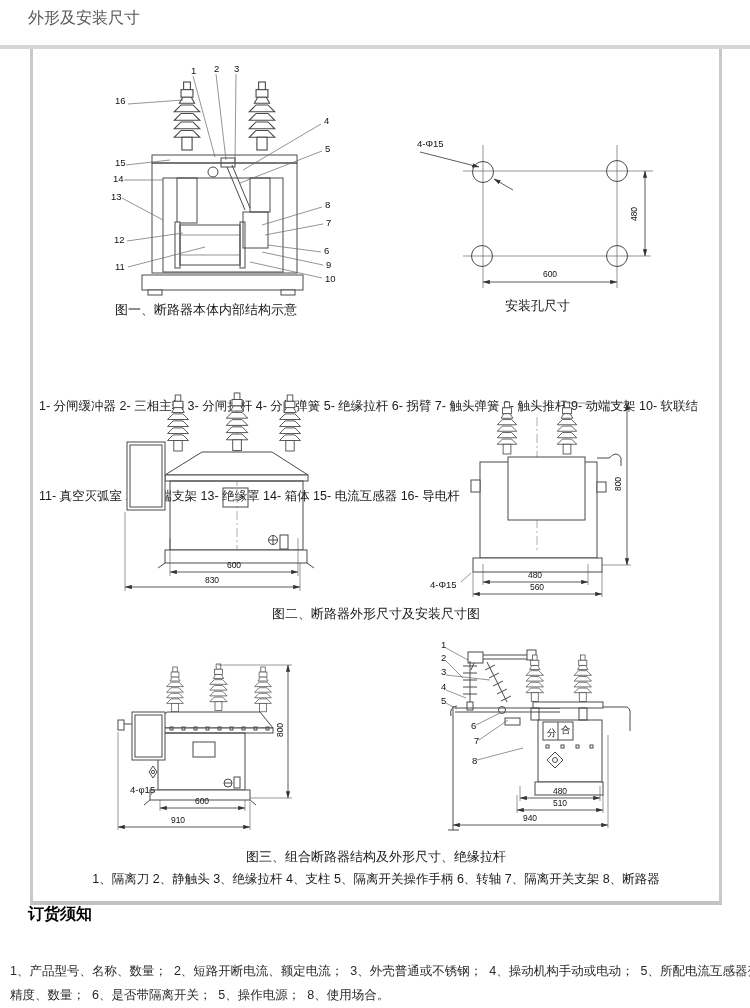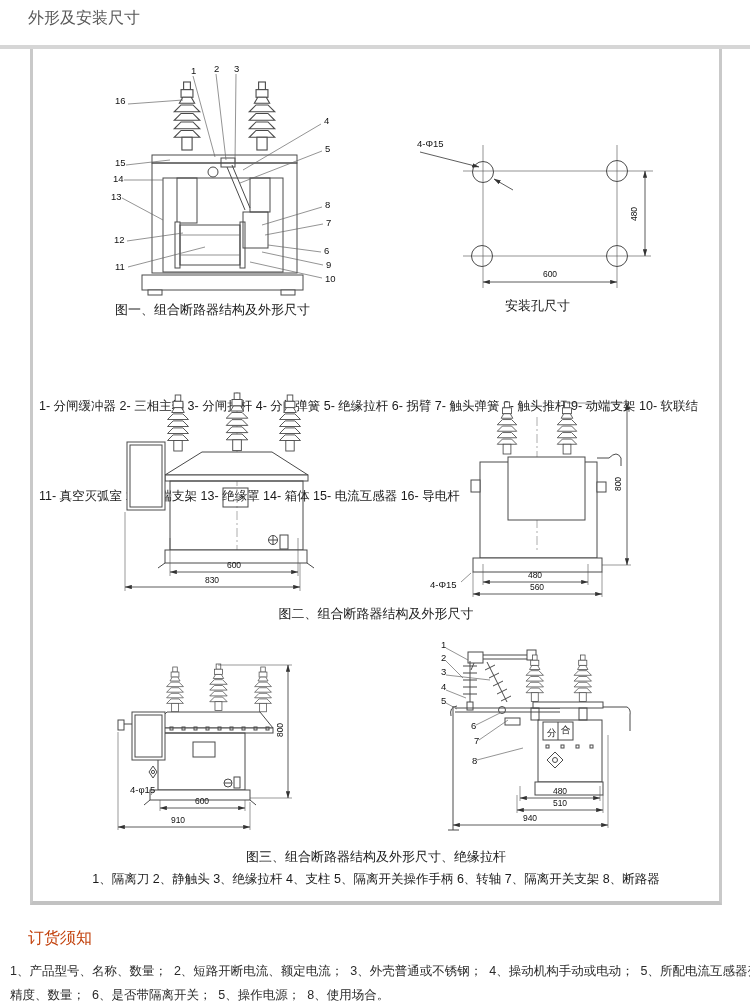--- a/index.html
+++ b/index.html
@@ -5,21 +5,21 @@
   html,body{margin:0;padding:0;background:#fff;}
   body{width:750px;height:1008px;position:relative;font-family:"Liberation Sans","DejaVu Sans",sans-serif;color:#222;}
   .page-title{position:absolute;left:28px;top:8px;font-size:16px;font-weight:normal;color:#595959;}
   .top-rule{position:absolute;left:0;top:45px;width:750px;height:4px;background:#d6d6d6;}
   .panel{position:absolute;left:30px;top:49px;width:692px;height:856px;box-sizing:border-box;
          border-left:3px solid #c9c9c9;border-right:3px solid #c9c9c9;border-bottom:4px solid #c2c2c2;background:#fff;}
   .cap{position:absolute;font-size:13px;color:#1a1a1a;white-space:nowrap;}
   .cap.center{left:0;right:0;text-align:center;}
   .parts{position:absolute;left:6px;top:282px;font-size:12.5px;line-height:30px;color:#1a1a1a;white-space:pre;}
   .parts3{position:absolute;left:0;right:0;top:822px;text-align:center;font-size:12.5px;color:#1a1a1a;white-space:pre;}
-  .order-title{position:absolute;left:28px;top:928px;font-size:16px;font-weight:normal;color:#c2410c;}
+  .order-title{position:absolute;left:28px;top:904px;font-size:16px;font-weight:bold;color:#000000;}
   .note-line{position:absolute;left:10px;font-size:12.5px;color:#2a2a2a;white-space:pre;}
   .d{position:absolute;overflow:visible;}
   .d .s{stroke:#4a4a4a;fill:none;stroke-width:1;}
   .d .sw{stroke:#4a4a4a;fill:#fff;stroke-width:1;}
   .d .thin{stroke:#666;stroke-width:.7;fill:none;}
   .d .cl{stroke:#8a8a8a;stroke-width:.7;stroke-dasharray:9 3 2 3;fill:none;}
   .d .dl{stroke:#333;stroke-width:.8;fill:none;}
   .d .ext{stroke:#555;stroke-width:.6;fill:none;}
   .dim{font-size:8.5px;fill:#111;text-anchor:middle;stroke:none;}
   .lbl{font-size:9.5px;fill:#111;stroke:none;}
@@ -139,21 +139,21 @@
     <g>
       <line class="dl" x1="237" y1="59" x2="237" y2="144" marker-start="url(#as)" marker-end="url(#ae)"></line>
       <text class="dim" x="229" y="102" transform="rotate(-90 229 102)">480</text>
     </g>
     <g>
       <line class="dl" x1="75" y1="170" x2="209" y2="170" marker-start="url(#as)" marker-end="url(#ae)"></line>
       <text class="dim" x="142" y="165">600</text>
     </g>
   </svg>
 
-  <div class="cap" style="left:82px;top:252px">图一、组合断路器结构及外形尺寸</div>
+  <div class="cap" style="left:82px;top:252px">图一、断路器本体内部结构示意</div>
   <div class="cap" style="left:472px;top:248px">安装孔尺寸</div>
 
   <div class="parts">
     <div>1- 分闸缓冲器 2- 三相主轴 3- 分闸拉杆 4- 分闸弹簧 5- 绝缘拉杆 6- 拐臂 7- 触头弹簧 8- 触头推杆 9- 动端支架 10- 软联结</div>
     <div>11- 真空灭弧室 12- 静端支架 13- 绝缘罩 14- 箱体 15- 电流互感器 16- 导电杆</div>
   </div>
 
   <svg class="d" style="left:69px;top:343px" width="285" height="205" viewBox="0 0 285 205">
     <line class="cl" x1="135" y1="0" x2="135" y2="172"></line>
     <g>
@@ -226,21 +226,21 @@
       <line class="ext" x1="177" y1="180" x2="177" y2="205"></line>
       <line class="dl" x1="48" y1="202" x2="177" y2="202" marker-start="url(#as)" marker-end="url(#ae)"></line>
       <text class="dim" x="112" y="198">560</text>
     </g>
     <g>
       <text class="lbl" x="5" y="196" font-size="8.5">4-Φ15</text>
       <line class="thin" x1="36" y1="190" x2="46" y2="181"></line>
     </g>
   </svg>
 
-  <div class="cap center" style="top:556px">图二、组合断路器结构及外形尺寸</div>
+  <div class="cap center" style="top:556px">图二、断路器外形尺寸及安装尺寸图</div>
 
   <svg class="d" style="left:79px;top:601px" width="190" height="185" viewBox="0 0 190 185">
     <g>
       <use href="#ins" transform="translate(50.7,17) scale(0.56)"></use>
       <use href="#ins" transform="translate(93.7,14) scale(0.58)"></use>
       <use href="#ins" transform="translate(138.7,17) scale(0.56)"></use>
     </g>
     <g>
       <polygon class="sw" points="38,78 55,62 148,62 161,78"></polygon>
       <rect class="sw" x="38" y="78" width="123" height="5"></rect>

